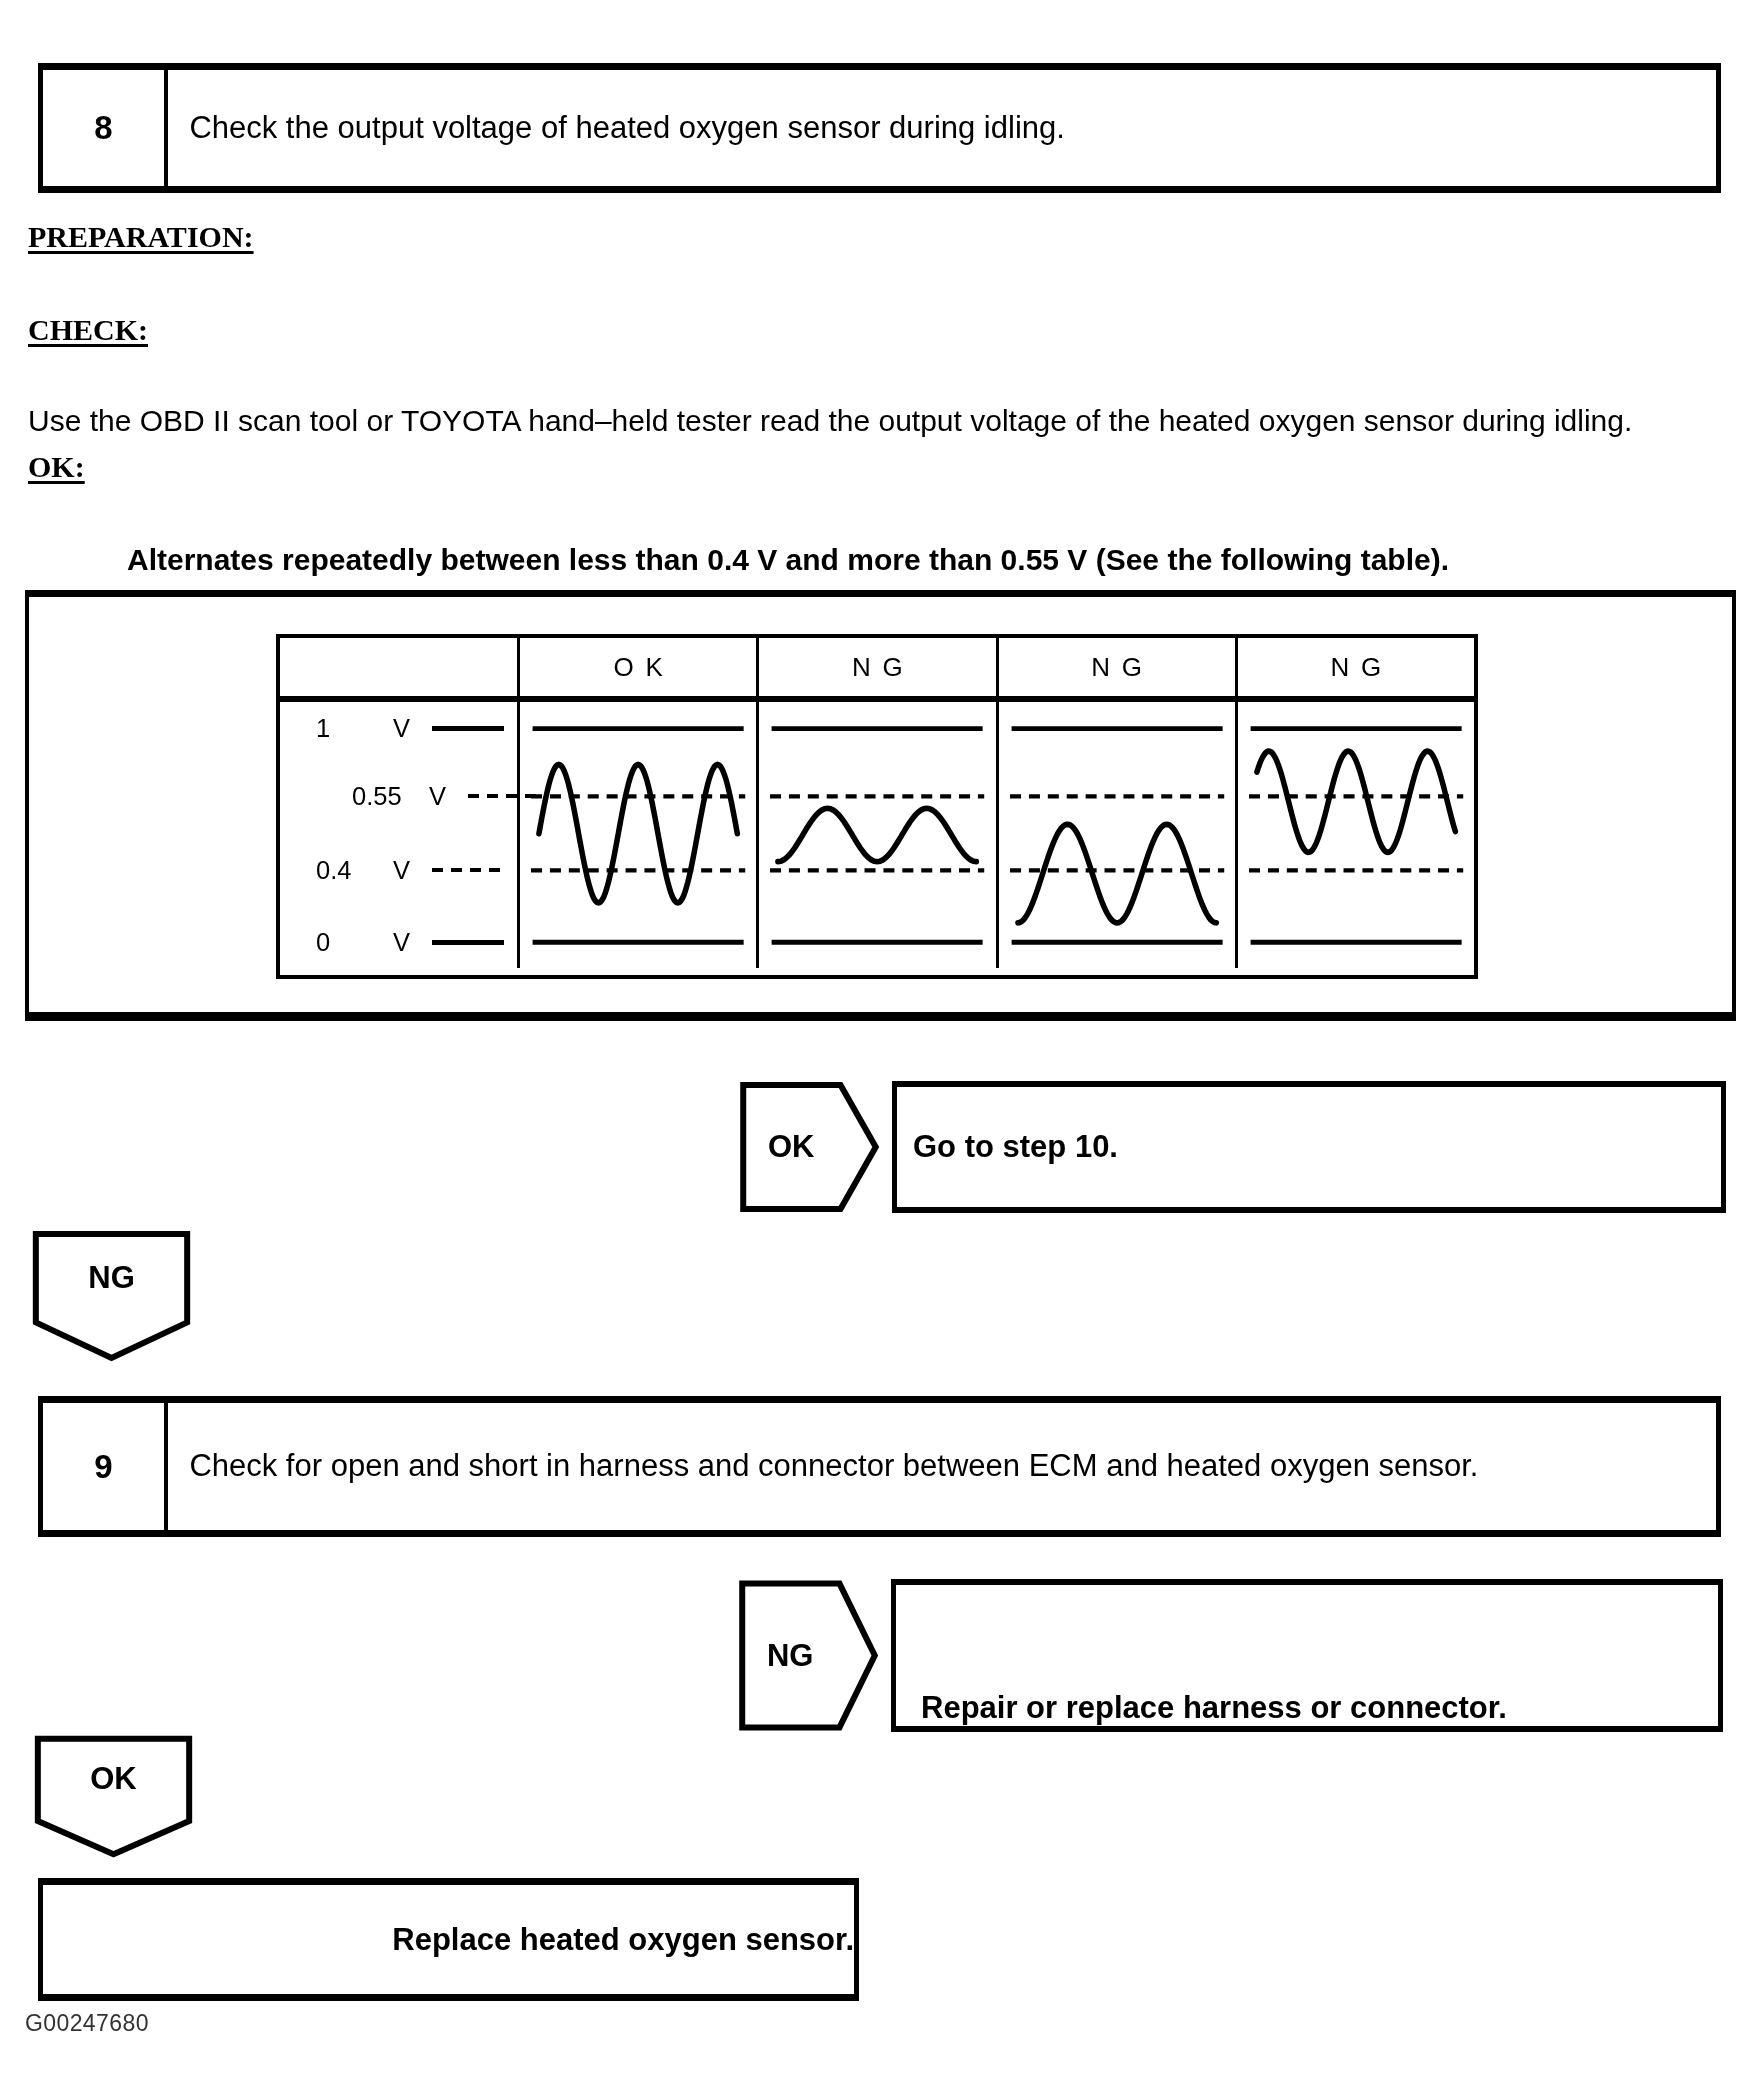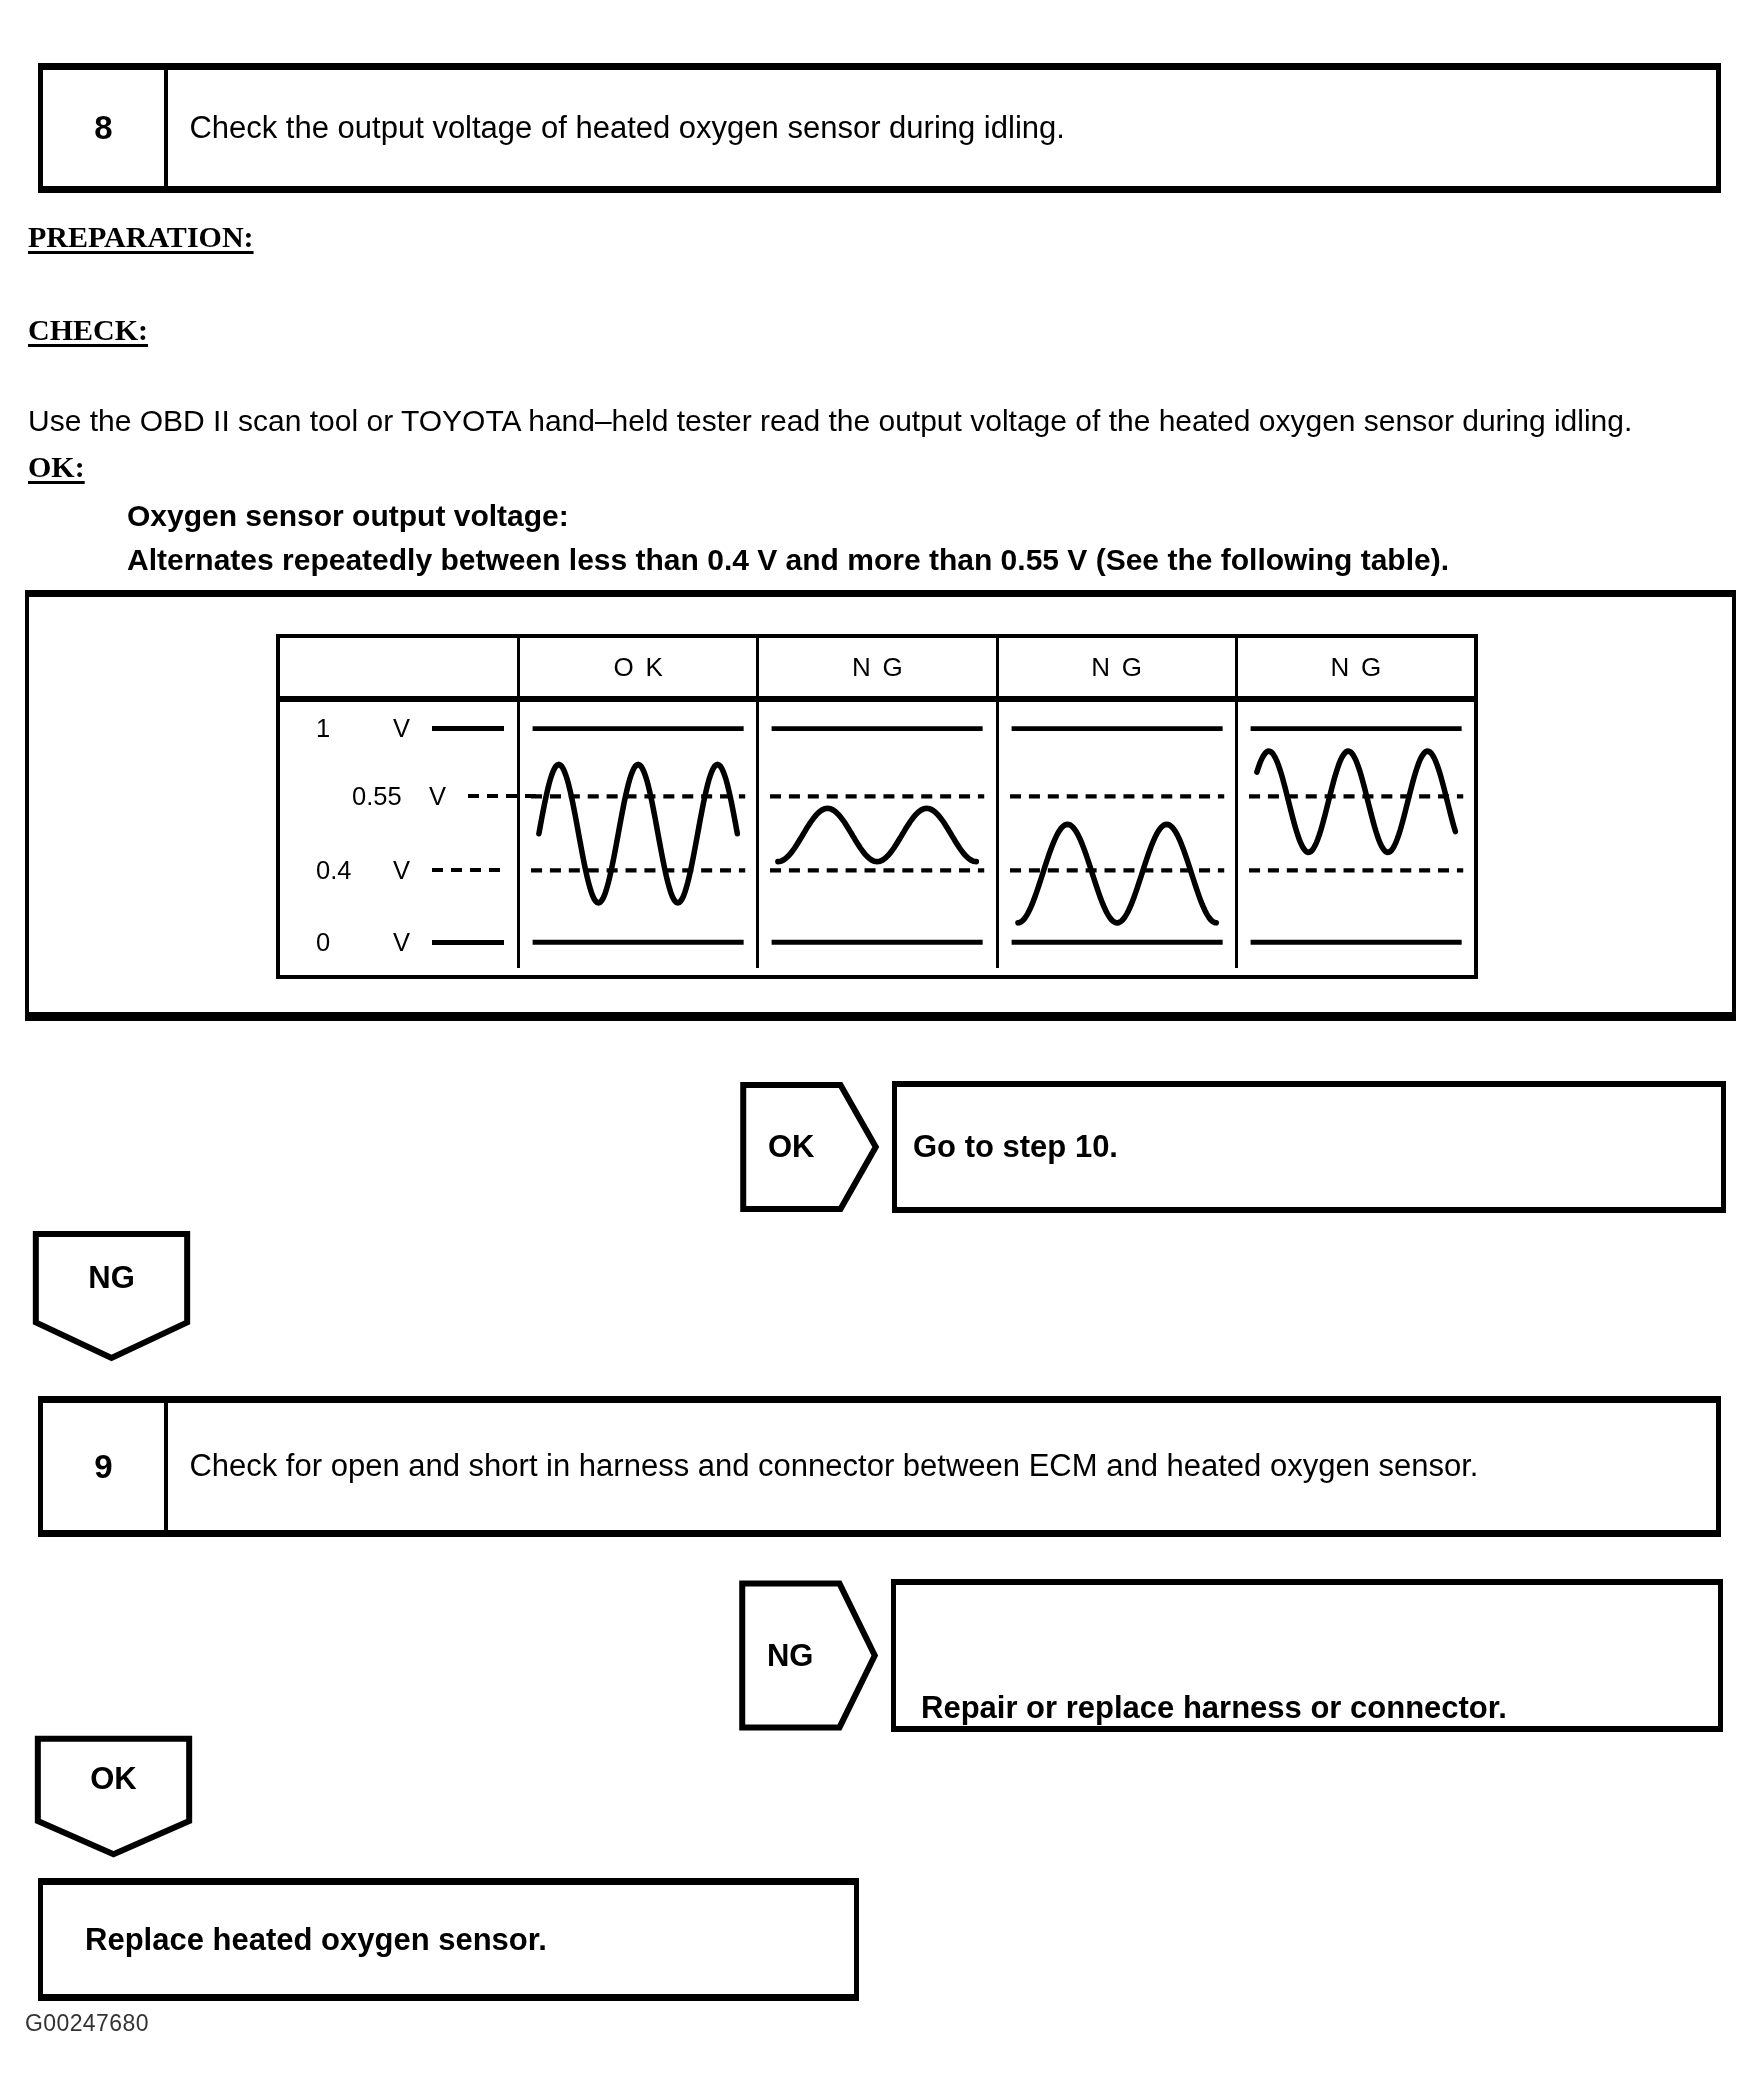--- a/index.html
+++ b/index.html
@@ -134,21 +134,22 @@
     display: flex; align-items: center;
     padding-left: 25px;
     font-weight: 700; font-size: 31px;
     background: #fff;
   }
   #action1 { left: 892px; top: 1081px; width: 834px; height: 132px; padding-left: 16px; }
   #action2 { left: 891px; top: 1579px; width: 832px; height: 153px; align-items: flex-end; }
   #final-box {
     left: 38px; top: 1878px; width: 821px; height: 123px;
     border-top-width: 7.4px; border-bottom-width: 7.4px;
-    padding-left: 42px;
+    padding-left: 24px;
+    justify-content: flex-end;
   }
 
   #figure-code {
     position: absolute; left: 25px; top: 2010px;
     font-size: 23px; color: #333; letter-spacing: 0.4px;
   }
 </style>
 </head>
 <body>
 
@@ -158,21 +159,20 @@
     <div class="step-num">8</div>
     <div class="step-title">
       <span>Check the output voltage of heated oxygen sensor during idling.</span>
     </div>
   </div>
 
   <div class="heading" id="prep-label">PREPARATION:</div>
   <div class="heading" id="check-label">CHECK:</div>
   <div class="body-text" id="check-text">Use the OBD II scan tool or TOYOTA hand–held tester read the output voltage of the heated oxygen sensor during idling.</div>
   <div class="heading" id="ok-label">OK:</div>
-  <div class="spec" id="spec1">Oxygen sensor output voltage:</div>
   <div class="spec" id="spec2">Alternates repeatedly between less than 0.4 V and more than 0.55 V (See the following table).</div>
 
   <div class="figure-frame">
     <div class="wave-table">
       <div id="wt-header">
           <div class="wt-hcell wt-label-col"></div>
           <div class="wt-hcell">OK</div>
           <div class="wt-hcell">NG</div>
           <div class="wt-hcell">NG</div>
           <div class="wt-hcell">NG</div>

